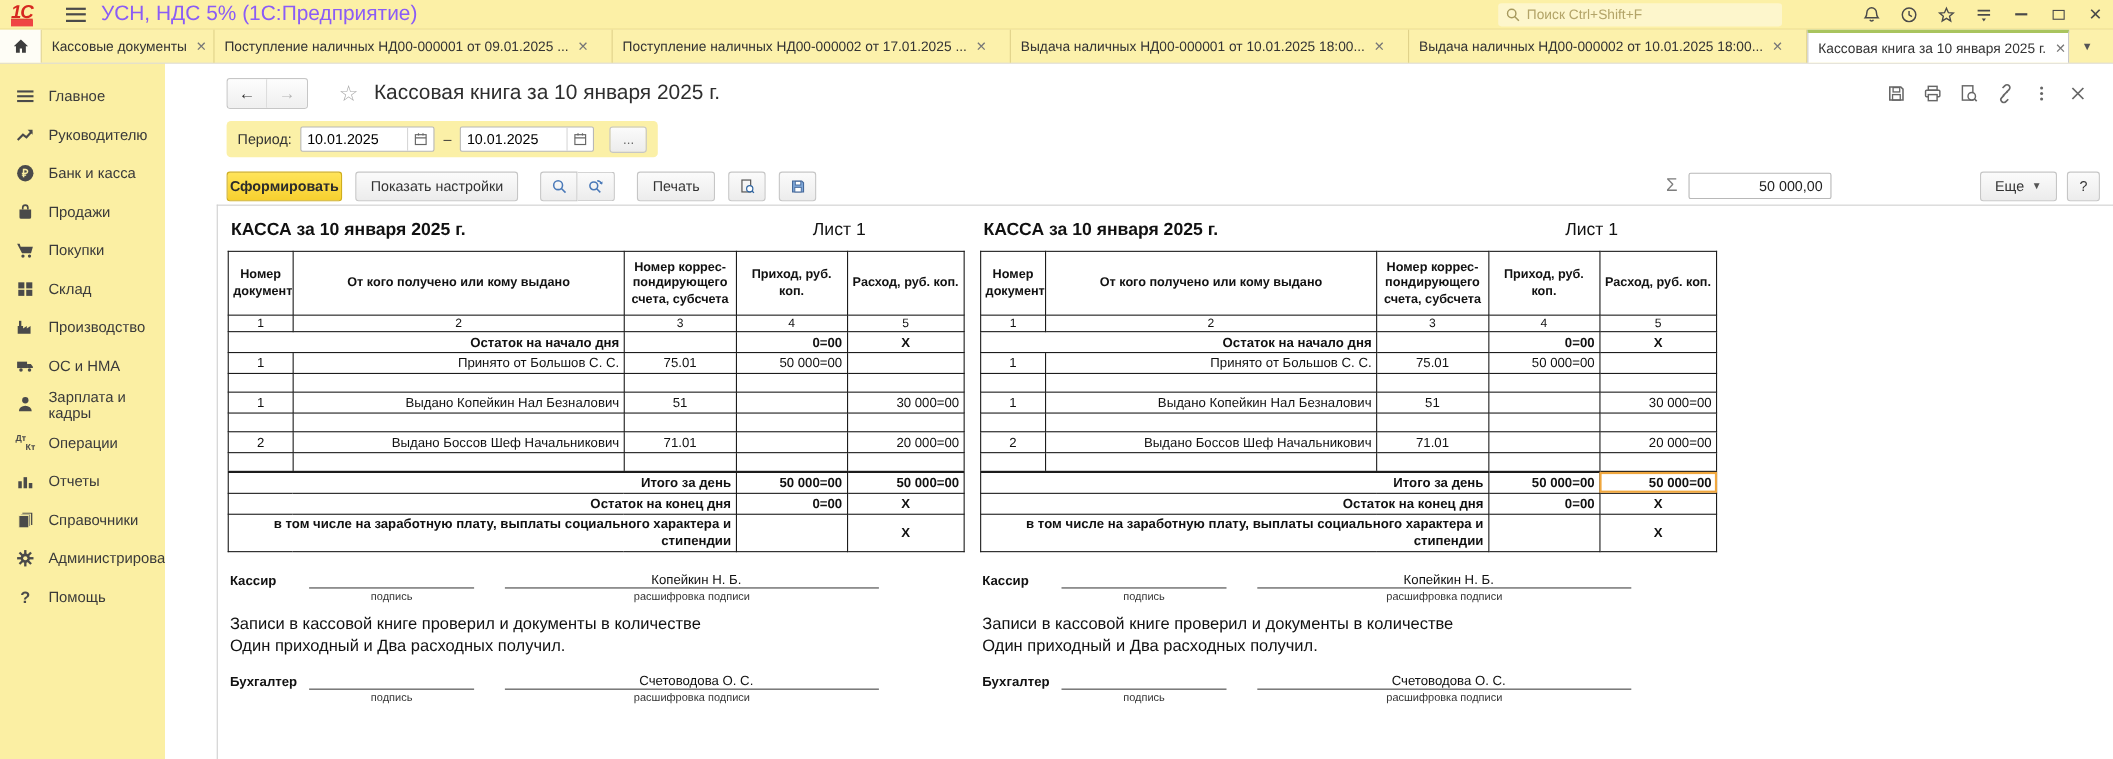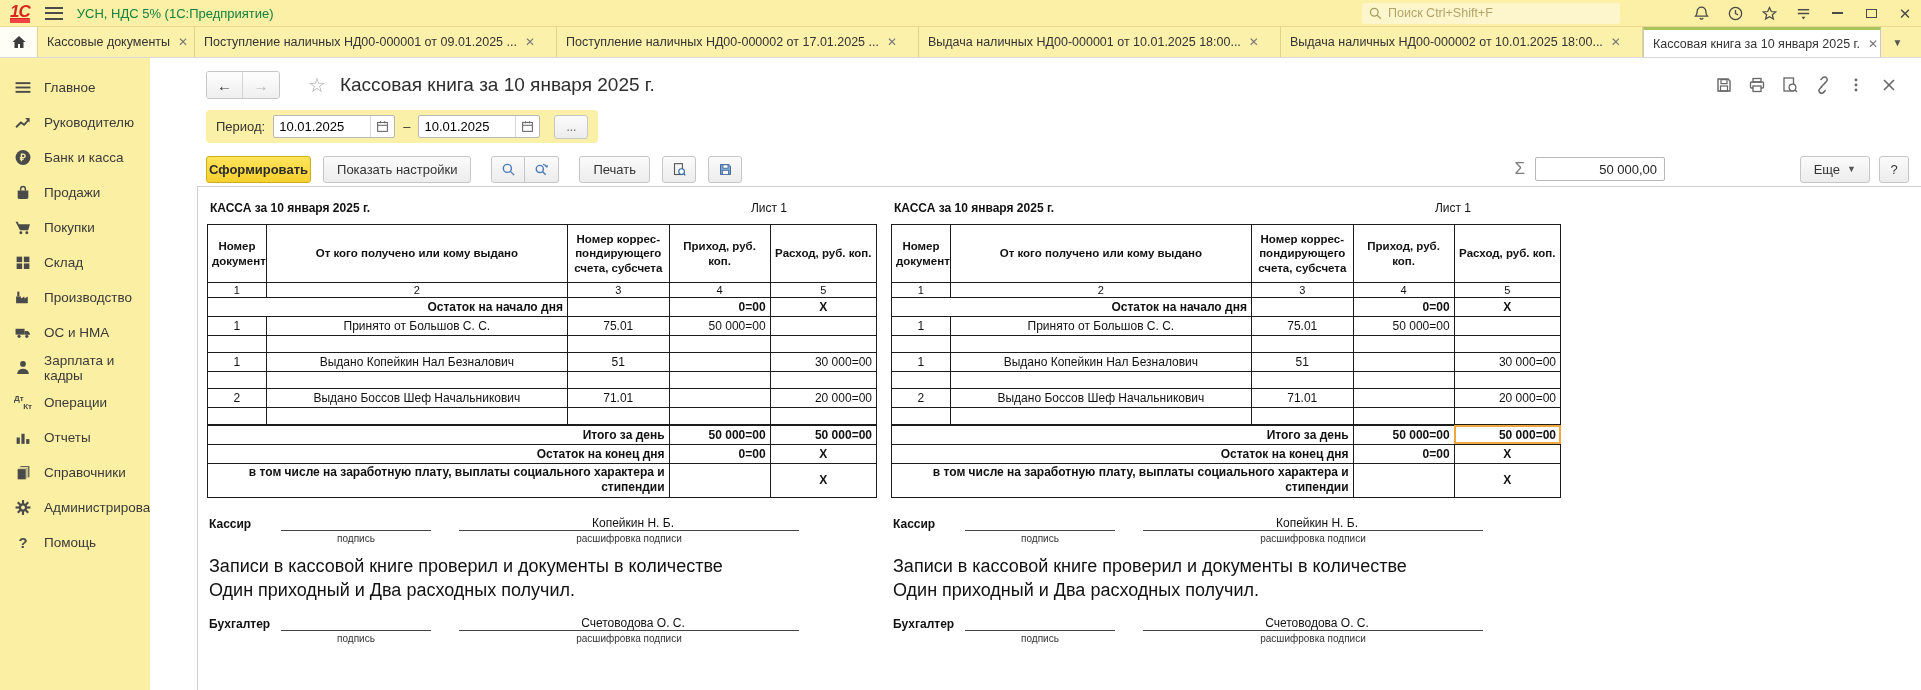--- a/index.html
+++ b/index.html
@@ -1,24 +1,24 @@
 <!DOCTYPE html>
 <html><head>
 <meta charset="utf-8">
 <style>
   * { margin:0; padding:0; box-sizing:border-box; }
   html,body { width:1921px; height:690px; overflow:hidden; font-family:"Liberation Sans",sans-serif; background:#fff; }
   .app { position:relative; width:1921px; height:690px; }
 
   
   .topbar { position:absolute; top:0; left:0; right:0; height:27px; background:#fcf0a6; display:flex; align-items:center; padding:0 10px; border-bottom:1px solid #e8d98f; }
-  .logo1c { font-weight:bold; font-style:italic; font-size:17px; color:#d6281f; border-bottom:4px solid #ef4444; line-height:15px; margin-right:15px; letter-spacing:-1px;text-decoration:underline; }
+  .logo1c { font-weight:bold; font-style:italic; font-size:17px; color:#d6281f; border-bottom:6px solid #ef4444; line-height:15px; margin-right:30px; letter-spacing:-1px;text-decoration:underline; }
   .hamb { width:18px; height:13px; margin-right:14px; display:flex; flex-direction:column; justify-content:space-between; cursor:pointer; }
   .hamb i { display:block; height:2px; background:#4a4a4a; }
-  .apptitle { font-size:13px; color:#15803d; }
+  .apptitle { font-size:19px; color:#8b5cf6; }
   .search { position:absolute; left:1362px; width:258px; height:21px; background:#fdf6cc; border-radius:3px; display:flex; align-items:center; padding:0 7px; color:#b3a468; font-size:12.5px; }
   .search svg { margin-right:6px; flex:none; }
   .topicons { position:absolute; right:6px; display:flex; align-items:center; gap:14px; }
   .tico { width:20px; height:20px; display:flex; align-items:center; justify-content:center; color:#4a4a4a; cursor:pointer; }
   .winbox { width:11px; height:9px; border:1.5px solid #4a4a4a; position:relative; background:#fcf0a6; }
   .winbox::before { content:""; position:absolute; top:-4px; left:3px; width:11px; height:9px; border:1.5px solid #4a4a4a; z-index:-1; }
   .dash { width:11px; height:0; border-top:2px solid #4a4a4a; }
   .xglyph { font-size:15px; color:#4a4a4a; line-height:1; }
 
   
@@ -70,41 +70,41 @@
   .sumwrap { position:absolute; right:256px; display:flex; align-items:center; gap:10px; }
   .sigma { font-size:17px; color:#7d7d7d; }
   .suminput { width:130px; height:24px; border:1px solid #b8b8b8; border-radius:2px; font-size:13px; text-align:right; padding:0 7px; font-family:inherit; color:#222; }
   .morewrap { position:absolute; right:12px; display:flex; gap:9px; }
   .caret { font-size:9px; color:#555; margin-left:7px; }
 
   
   .rpanel { position:absolute; top:128px; left:47px; right:0; bottom:0; border-top:1px solid #cfcfcf; border-left:1px solid #cfcfcf; padding:8px 0 0 9px; overflow:hidden; background:#fff; }
   .sheets { display:flex; gap:14px; }
   .sheet { width:670px; flex:none; }
-  .shead { display:flex; justify-content:space-between; padding:6px 90px 9px 3px; font-size:12px; color:#111; }
+  .shead { display:flex; justify-content:space-between; padding:6px 90px 9px 3px; font-size:16px; color:#111; }
   .shead .kassa { font-weight:bold; }
   table.cb { border-collapse:collapse; width:670px; table-layout:fixed; }
   .cb td { border:1px solid #1c1c1c; font-size:12px; color:#111; padding:1px 4px; height:19px; vertical-align:middle; overflow:hidden; }
   .cb tr.head td { font-weight:bold; text-align:center; height:58px; font-size:11.5px; line-height:1.25; }
   .cb tr.nums td { text-align:center; height:15px; font-size:11px; padding:0; }
-  .cb td.b { font-weight:bold; } .cb td.r { text-align:right; } .cb td.c { text-align:center; } .cb td.l { text-align:center; }
+  .cb td.b { font-weight:bold; } .cb td.r { text-align:right; } .cb td.c { text-align:center; } .cb td.l { text-align:right; }
   .cb tr.sp td { height:17px; }
   .cb tr.total td { border-top:2px solid #1c1c1c; }
   .cb td.incl { line-height:1.3; }
   .cb td.sel { outline:2px solid #f0a73e; outline-offset:-2px; }
 
   .sfoot { padding:14px 2px 0 2px; width:610px; font-size:12px; color:#111; }
   .sigrow { display:flex; align-items:flex-end; margin-top:4px; }
   .sigrow .lab { width:72px; font-weight:bold; }
   .sigrow .ln1 { width:150px; border-bottom:1px solid #444; height:15px; margin-right:28px; }
   .sigrow .ln2 { width:340px; border-bottom:1px solid #444; height:15px; padding-left:8px;text-align:center; }
   .caps { display:flex; font-size:10px; color:#333; margin-top:2px; }
   .caps .c1 { width:150px; margin-left:72px; text-align:center; }
   .caps .c2 { width:340px; margin-left:28px; text-align:center; }
-  .checks { margin:10px 0 14px 0; line-height:1.35; font-size:18px; }
+  .checks { margin:10px 0 14px 0; line-height:1.35; font-size:15px; }
 </style>
 </head>
 <body>
 
 <div class="app">
 
   <div class="topbar">
     <span class="logo1c">1С</span>
     <span class="hamb">
         <i></i>

